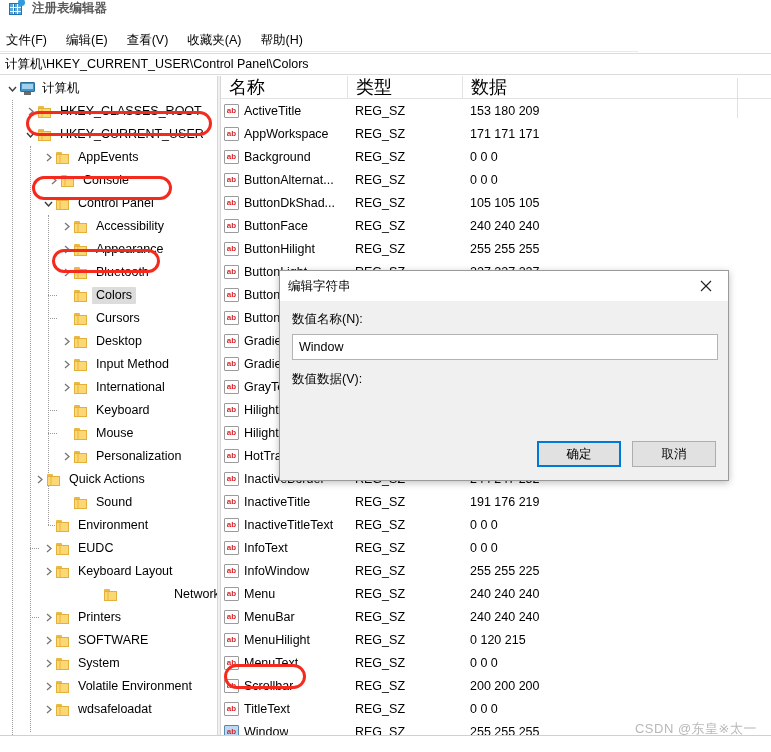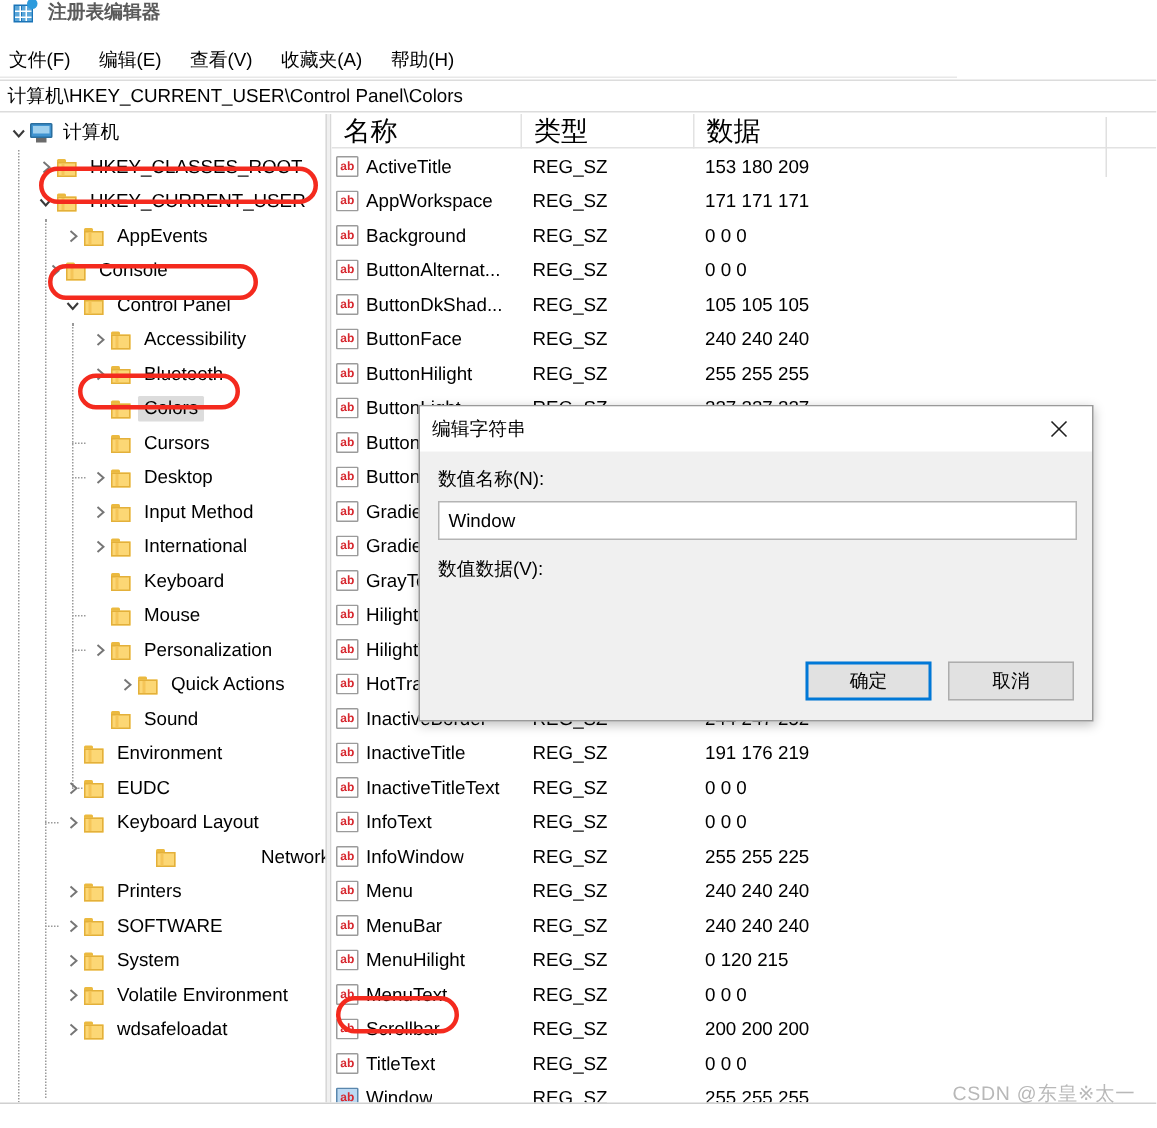--- a/index.html
+++ b/index.html
@@ -356,21 +356,21 @@
           </span>
           <span class="ficon">
             <span class="folder">
               <span class="tab"></span>
               <span class="body"></span>
               <span class="spine"></span>
             </span>
           </span>
           <span class="tlabel">AppEvents</span>
         </div>
-        <div class="tnode" style="padding-left: 28px;">
+        <div class="tnode" style="padding-left: 45px;">
           <span class="twist">
             <svg width="9" height="9" viewBox="0 0 9 9">
               <polyline points="3,1 7,4.5 3,8" fill="none" stroke="#767676" stroke-width="1.3"></polyline>
             </svg>
           </span>
           <span class="ficon">
             <span class="folder">
               <span class="tab"></span>
               <span class="body"></span>
               <span class="spine"></span>
@@ -400,20 +400,35 @@
             </svg>
           </span>
           <span class="ficon">
             <span class="folder">
               <span class="tab"></span>
               <span class="body"></span>
               <span class="spine"></span>
             </span>
           </span>
           <span class="tlabel">Accessibility</span>
+        </div>
+        <div class="tnode" style="padding-left: 58px;">
+          <span class="twist">
+            <svg width="9" height="9" viewBox="0 0 9 9">
+              <polyline points="3,1 7,4.5 3,8" fill="none" stroke="#767676" stroke-width="1.3"></polyline>
+            </svg>
+          </span>
+          <span class="ficon">
+            <span class="folder">
+              <span class="tab"></span>
+              <span class="body"></span>
+              <span class="spine"></span>
+            </span>
+          </span>
+          <span class="tlabel">Appearance</span>
         </div>
         <div class="tnode" style="padding-left: 58px;">
           <span class="twist">
             <svg width="9" height="9" viewBox="0 0 9 9">
               <polyline points="3,1 7,4.5 3,8" fill="none" stroke="#767676" stroke-width="1.3"></polyline>
             </svg>
           </span>
           <span class="ficon">
             <span class="folder">
               <span class="tab"></span>
@@ -520,21 +535,21 @@
           </span>
           <span class="ficon">
             <span class="folder">
               <span class="tab"></span>
               <span class="body"></span>
               <span class="spine"></span>
             </span>
           </span>
           <span class="tlabel">Personalization</span>
         </div>
-        <div class="tnode" style="padding-left: 76px;">
+        <div class="tnode" style="padding-left: 31px;">
           <span class="twist">
             <svg width="9" height="9" viewBox="0 0 9 9">
               <polyline points="3,1 7,4.5 3,8" fill="none" stroke="#767676" stroke-width="1.3"></polyline>
             </svg>
           </span>
           <span class="ficon">
             <span class="folder">
               <span class="tab"></span>
               <span class="body"></span>
               <span class="spine"></span>

